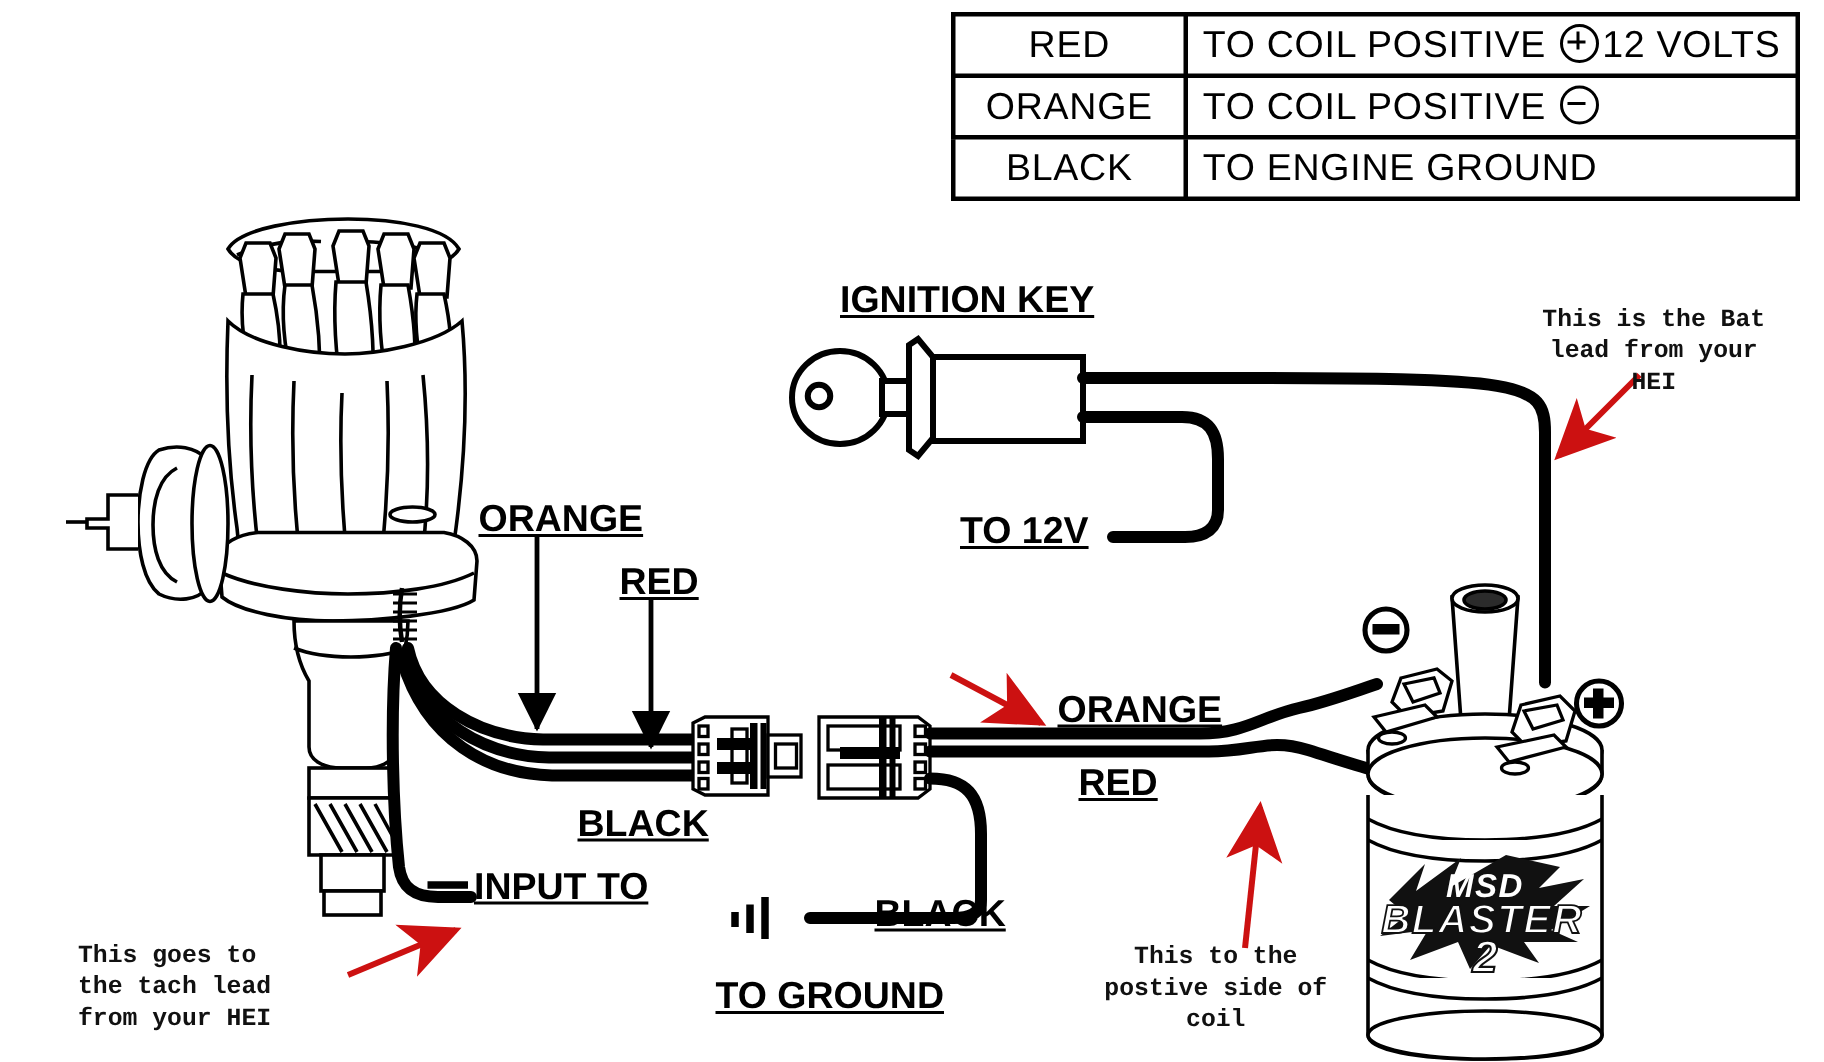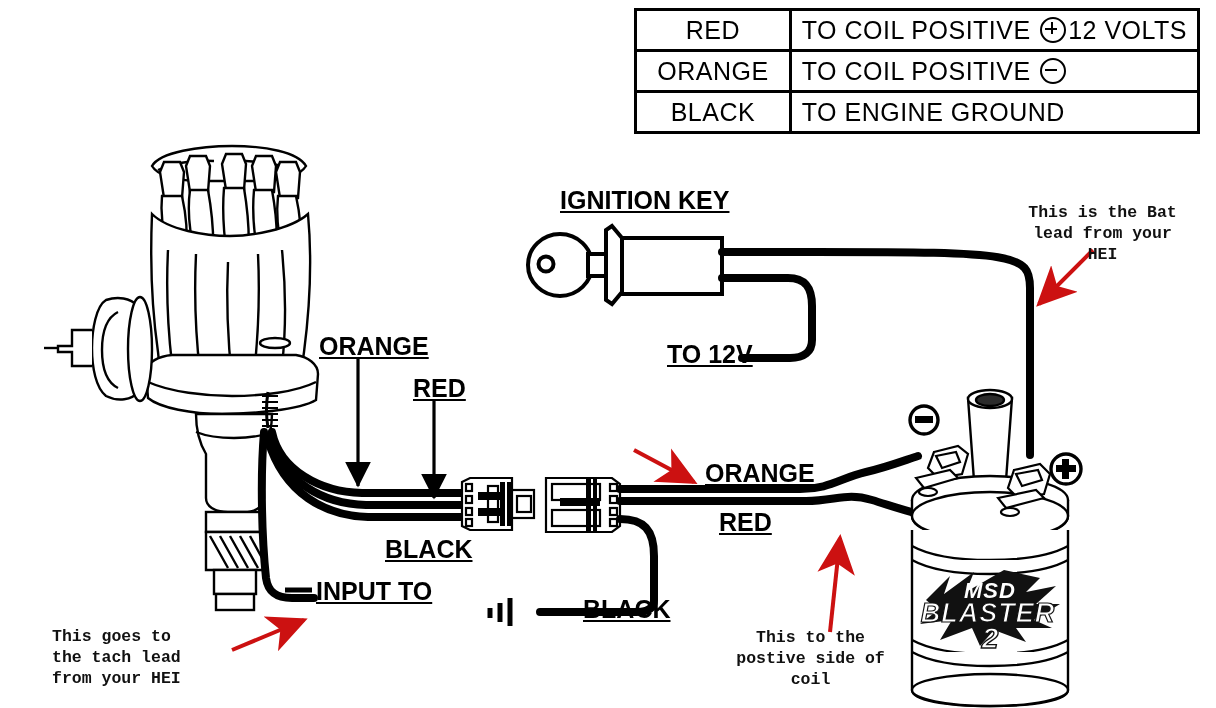--- a/index.html
+++ b/index.html
@@ -250,26 +250,27 @@
       <td class="c2"><span>TO COIL POSITIVE </span><span class="pmglyph minus"><i class="h"></i></span></td>
     </tr>
     <tr>
       <td class="c1">BLACK</td>
       <td class="c2">TO ENGINE GROUND</td>
     </tr>
   </tbody>
     </table>
 
   <div class="lbl" style="left:560px;top:186px;">IGNITION KEY</div>
-  <div class="lbl" style="left:667px;top:340px;">TO 12V</div>
+  <div class="lbl" style="left:640px;top:340px;">TO 12V</div>
   <div class="lbl" style="left:319px;top:332px;">ORANGE</div>
   <div class="lbl" style="left:413px;top:374px;">RED</div>
   <div class="lbl" style="left:385px;top:535px;">BLACK</div>
   <div class="lbl" style="left:316px;top:577px;">INPUT TO</div>
   <div class="lbl" style="left:583px;top:595px;">BLACK</div>
+  <div class="lbl" style="left:477px;top:650px;">TO GROUND</div>
   <div class="lbl" style="left:705px;top:459px;">ORANGE</div>
   <div class="lbl" style="left:719px;top:508px;">RED</div>
 
   <div class="ann" style="left:995px;top:178px;width:215px;margin-top:24px;">This is the Bat
 lead from your
 HEI</div>
   <div class="ann" style="left:718px;top:627px;width:185px;">This to the
 postive side of
 coil</div>
   <div class="ann left" style="left:52px;top:626px;width:230px;">This goes to

